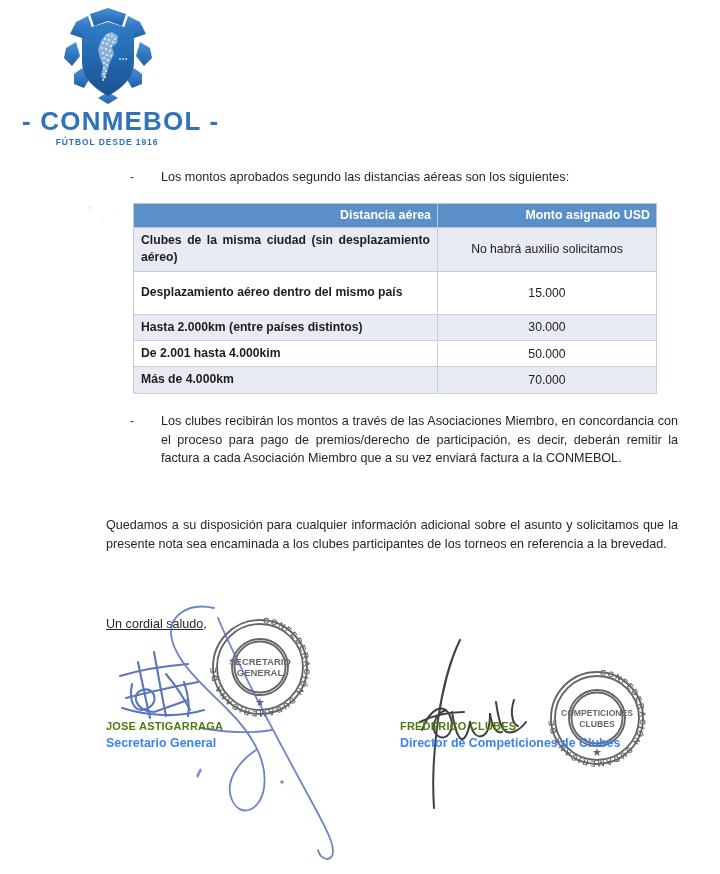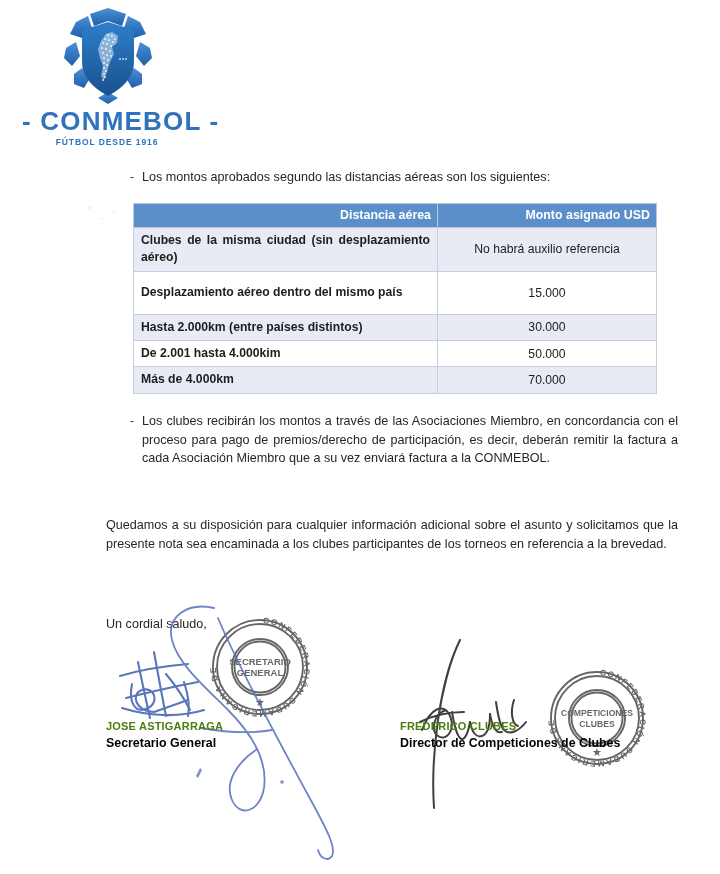--- a/index.html
+++ b/index.html
@@ -69,21 +69,21 @@
   }
   .bullet-dash {
     position: absolute;
     left: 0;
     top: 0;
     width: 14px;
     color: #3a3a3a;
     font-size: 12.6px;
   }
   .bullet-text {
-    margin-left: 12px;
+    margin-left: 31px;
     text-align: justify;
   }
   .para {
     position: absolute;
     font-size: 12.6px;
     color: #262626;
     line-height: 1.52;
     text-align: justify;
   }
 
@@ -135,21 +135,21 @@
     font-weight: bold;
     font-size: 11px;
     color: #4d7c0f;
     white-space: nowrap;
     letter-spacing: 0.2px;
   }
   .sig-title {
     position: absolute;
     font-weight: bold;
     font-size: 12.4px;
-    color: #000000;
+    color: #3b82f6;
     white-space: nowrap;
   }
 
   
   .stamp, .ink {
     position: absolute;
     pointer-events: none;
   }
   .stamp { opacity: 0.72; }
   .ink   { opacity: 0.85; }
@@ -256,21 +256,21 @@
     </colgroup>
     <thead>
       <tr>
         <th>Distancia aérea</th>
         <th>Monto asignado USD</th>
       </tr>
     </thead>
     <tbody>
       <tr class="tint">
         <td class="dist" style="height:34px;">Clubes de la misma ciudad (sin desplazamiento aéreo)</td>
-        <td class="amount">No habrá auxilio referencia</td>
+        <td class="amount">No habrá auxilio solicitamos</td>
       </tr>
       <tr class="plain">
         <td class="dist nojust" style="height:34px;">Desplazamiento aéreo dentro del mismo país</td>
         <td class="amount">15.000</td>
       </tr>
       <tr class="tint">
         <td class="dist nojust">Hasta 2.000km (entre países distintos)</td>
         <td class="amount">30.000</td>
       </tr>
       <tr class="plain">
@@ -284,21 +284,21 @@
     </tbody>
   </table>
 
   <div class="bullet-block" style="left:130px; top:412px; width:548px;">
     <span class="bullet-dash">-</span>
     <div class="bullet-text">Los clubes recibirán los montos a través de las Asociaciones Miembro, en concordancia con el proceso para pago de premios/derecho de participación, es decir, deberán remitir la  factura a cada Asociación Miembro que a su vez enviará factura a la CONMEBOL.</div>
   </div>
 
   <div class="para" style="left:106px; top:516px; width:572px;">Quedamos a su disposición para cualquier información adicional sobre el asunto y solicitamos que la presente nota sea encaminada a los clubes participantes de los torneos en referencia a la brevedad.</div>
 
-  <div class="para" style="left:106px; top:615px; width:300px; text-align:left;">Un cordial saludo,</div>
+  <div class="para" style="left:106px; top:615px; width:300px; text-align:left;text-decoration:underline;">Un cordial saludo,</div>
 
   <div class="stamp" style="left:205px; top:612px; width:110px; height:110px;">
     <svg viewBox="0 0 110 110" width="110" height="110" aria-hidden="true">
       <defs>
         <path id="lOuter" d="M55,55 m-44,0 a44,44 0 1,1 88,0 a44,44 0 1,1 -88,0"></path>
       </defs>
       <g fill="none" stroke="#2b2b2b" stroke-width="1.9">
         <circle cx="55" cy="55" r="47"></circle>
         <circle cx="55" cy="55" r="43"></circle>
         <circle cx="55" cy="55" r="28"></circle>

